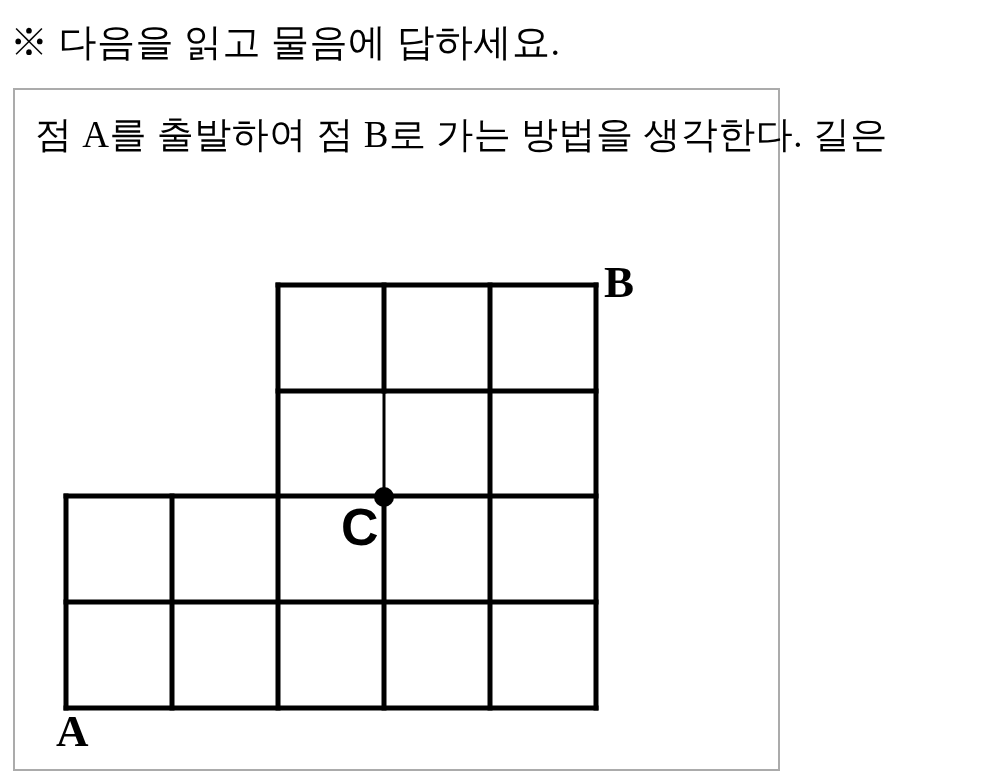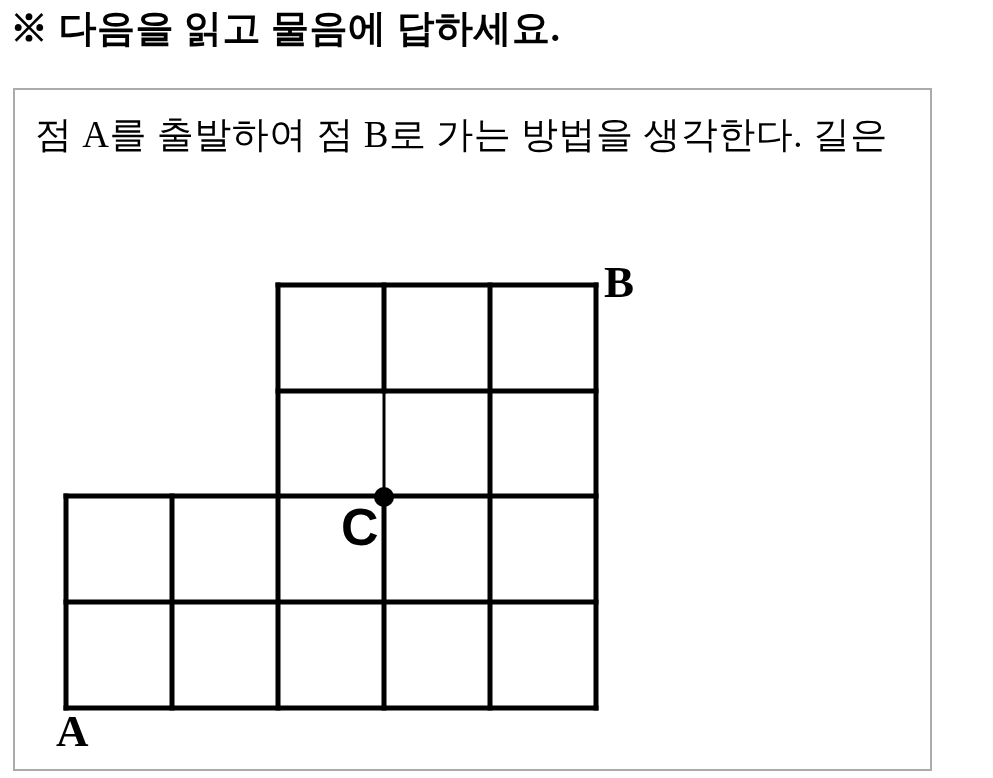--- a/index.html
+++ b/index.html
@@ -6,30 +6,29 @@
   body {
     width: 993px; height: 778px;
     position: relative;
     background: #ffffff;
     color: #000000;
     font-family: "Liberation Serif", "DejaVu Serif", serif;
     overflow: hidden;
   }
   .instruction {
     position: absolute;
-    left: 10px; top: 3px;
+    left: 10px; top: 17px;
     font-size: 38px;
     letter-spacing: 0.5px;
     white-space: nowrap;
-    font-weight: bold;
   }
   .problem-box {
     position: absolute;
     left: 13px; top: 88px;
-    width: 919px; height: 683px;
+    width: 767px; height: 683px;
     border: 2px solid #ababab;
     box-sizing: border-box;
     background: #ffffff;
   }
   .box-text {
     position: absolute;
     left: 20px; top: 8px;
     font-size: 37px;
     line-height: 73px;
     white-space: nowrap;

